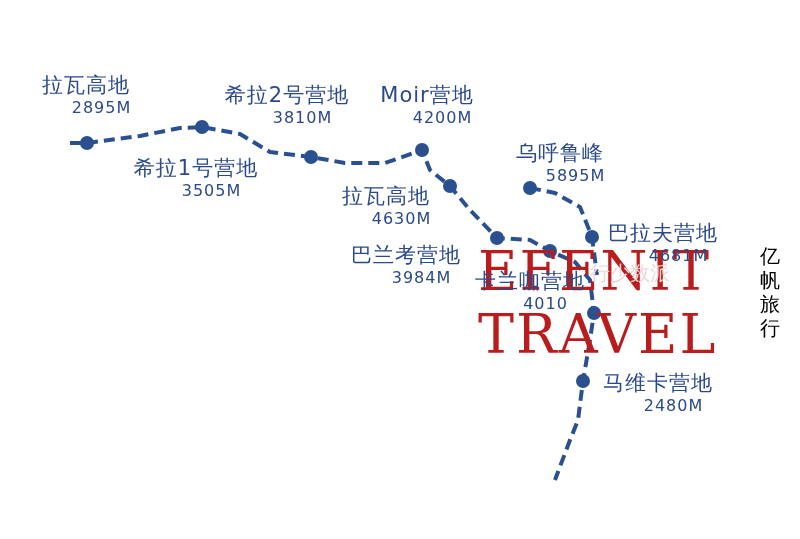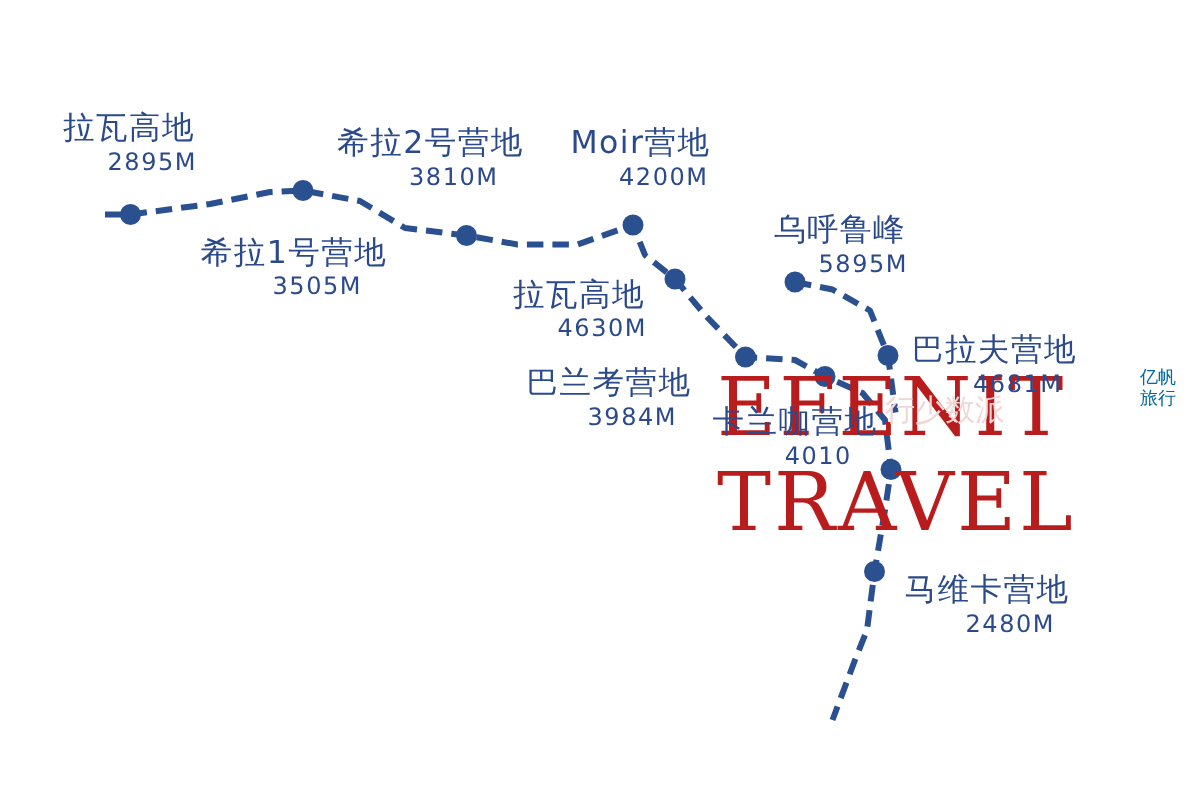--- a/index.html
+++ b/index.html
@@ -7,21 +7,21 @@
          font-family:"DejaVu Sans", "Liberation Sans", sans-serif; }
   #map { position:absolute; left:0; top:0; width:800px; height:539px; }
   .label { position:absolute; color:#2b4a8b; text-align:center; line-height:1.25;
            font-size:21px; white-space:nowrap; transform:translateX(-50%); }
   .label .name { display:block; letter-spacing:1px; }
   .label .alt { display:block; font-size:16px; letter-spacing:1px;margin-left:31px; }
   .watermark { position:absolute; left:470px; top:240px; width:330px; height:60px; pointer-events:none; }
   .wm-latin { position:absolute; left:8px; top:0; font-family:"DejaVu Serif","Liberation Serif",serif;
               font-size:54px; color:#b91c1c; letter-spacing:2px; }
   .wm-cn { position:absolute; left:120px; top:20px; font-size:20px; color:#f1d6d6; }
-  .wm-brand { position:absolute; left:290px; top:4px; font-size:12px; color:#0369a1; line-height:1.2; width:30px; }
+  .wm-brand { position:absolute; left:290px; top:4px; font-size:20px; color:#000000; line-height:1.2; width:30px; }
 </style>
 </head>
 <body>
 
 <svg id="map" viewBox="0 0 800 539" xmlns="http://www.w3.org/2000/svg">
   <polyline id="route-main" fill="none" stroke="#2b5090" stroke-width="4" stroke-dasharray="11 6" stroke-linecap="butt" stroke-linejoin="round" points="70,143 87,143 140,136 180,128 202,127 240,134 270,152 311,157 345,163 385,163 422,150 430,170 450,186 470,210 497,238 530,240 550,251 575,262 590,280 594,313 590,340 583,381 578,420 570,440 555,480"></polyline>
   <polyline id="route-branch" fill="none" stroke="#2b5090" stroke-width="4" stroke-dasharray="11 6" stroke-linejoin="round" points="530,188 555,193 580,207 592,237 597,275"></polyline>
   <g id="camp-dots">
       <circle cx="87" cy="143" r="7" fill="#2b5090"></circle>
       <circle cx="202" cy="127" r="7" fill="#2b5090"></circle>
@@ -72,16 +72,16 @@
   <span class="alt">4010</span>
 </div>
 <div class="label" style="left:560px;top:140px;">
   <span class="name">乌呼鲁峰</span>
   <span class="alt">5895M</span>
 </div>
 <div class="label" style="left:663px;top:220px;">
   <span class="name">巴拉夫营地</span>
   <span class="alt">4681M</span>
 </div>
-<div class="label" style="left:658px;top:380px;">
+<div class="label" style="left:658px;top:370px;">
   <span class="name">马维卡营地</span>
   <span class="alt">2480M</span>
 </div>
 
 </body></html>

